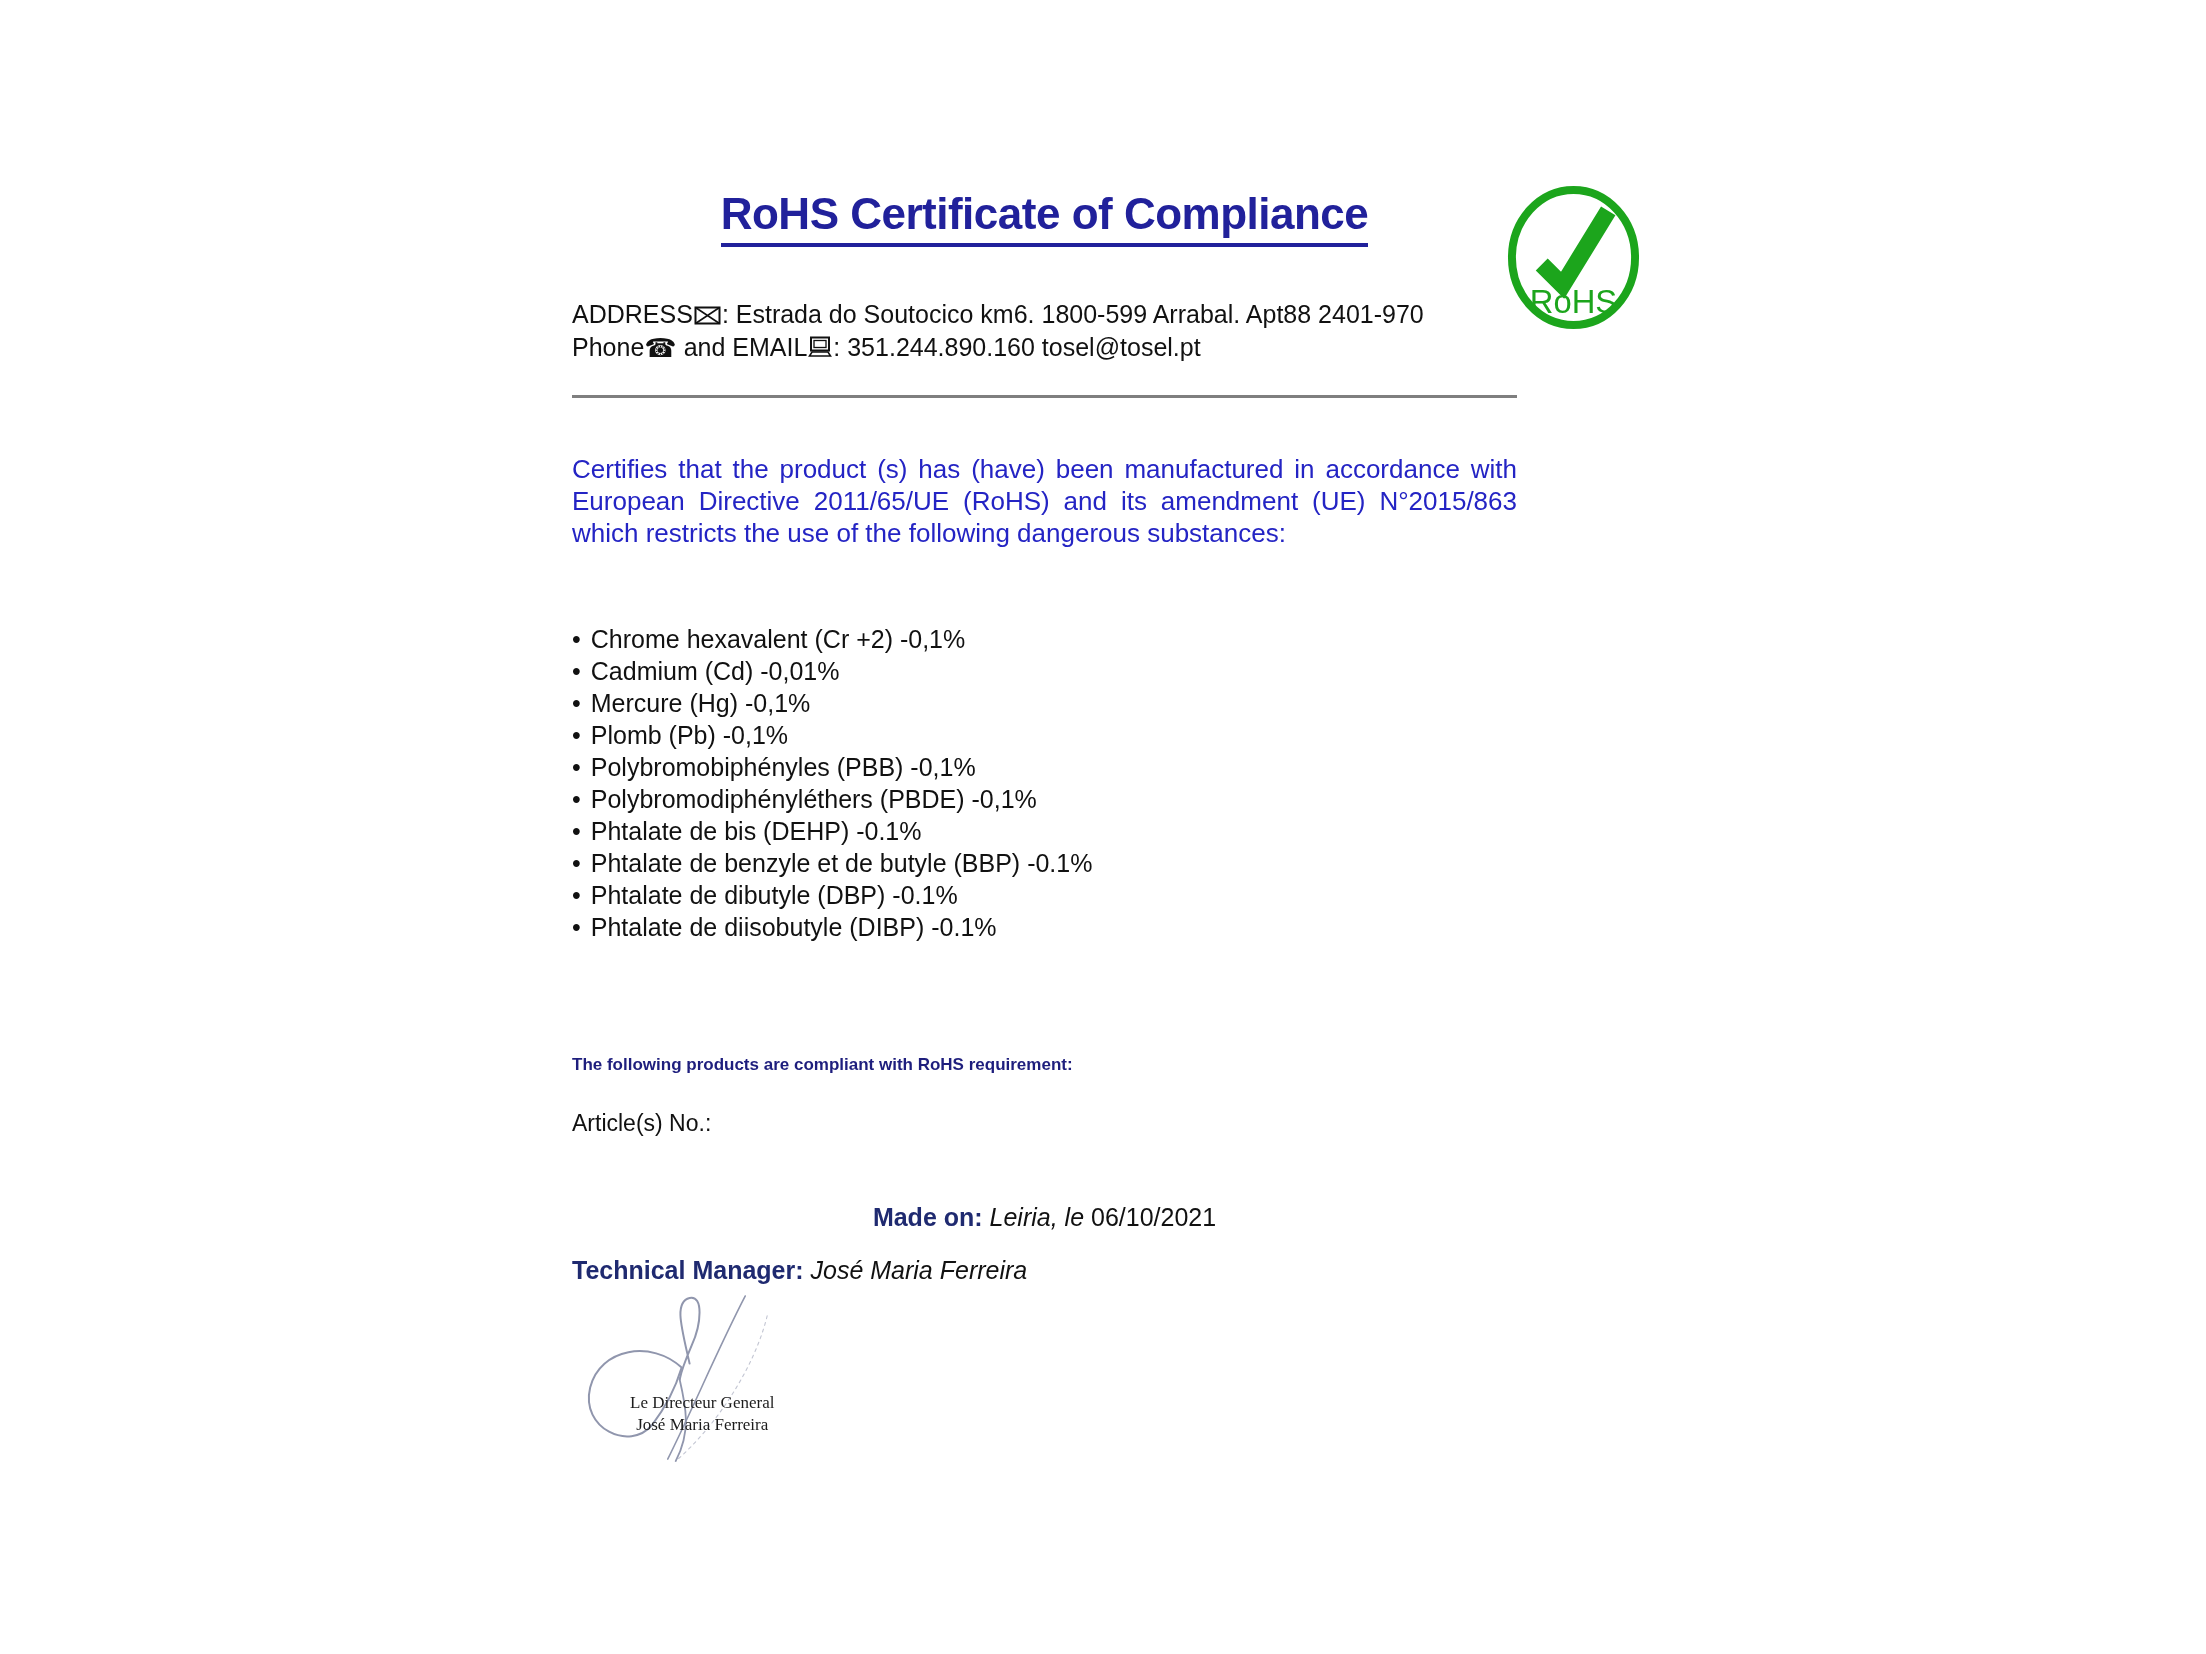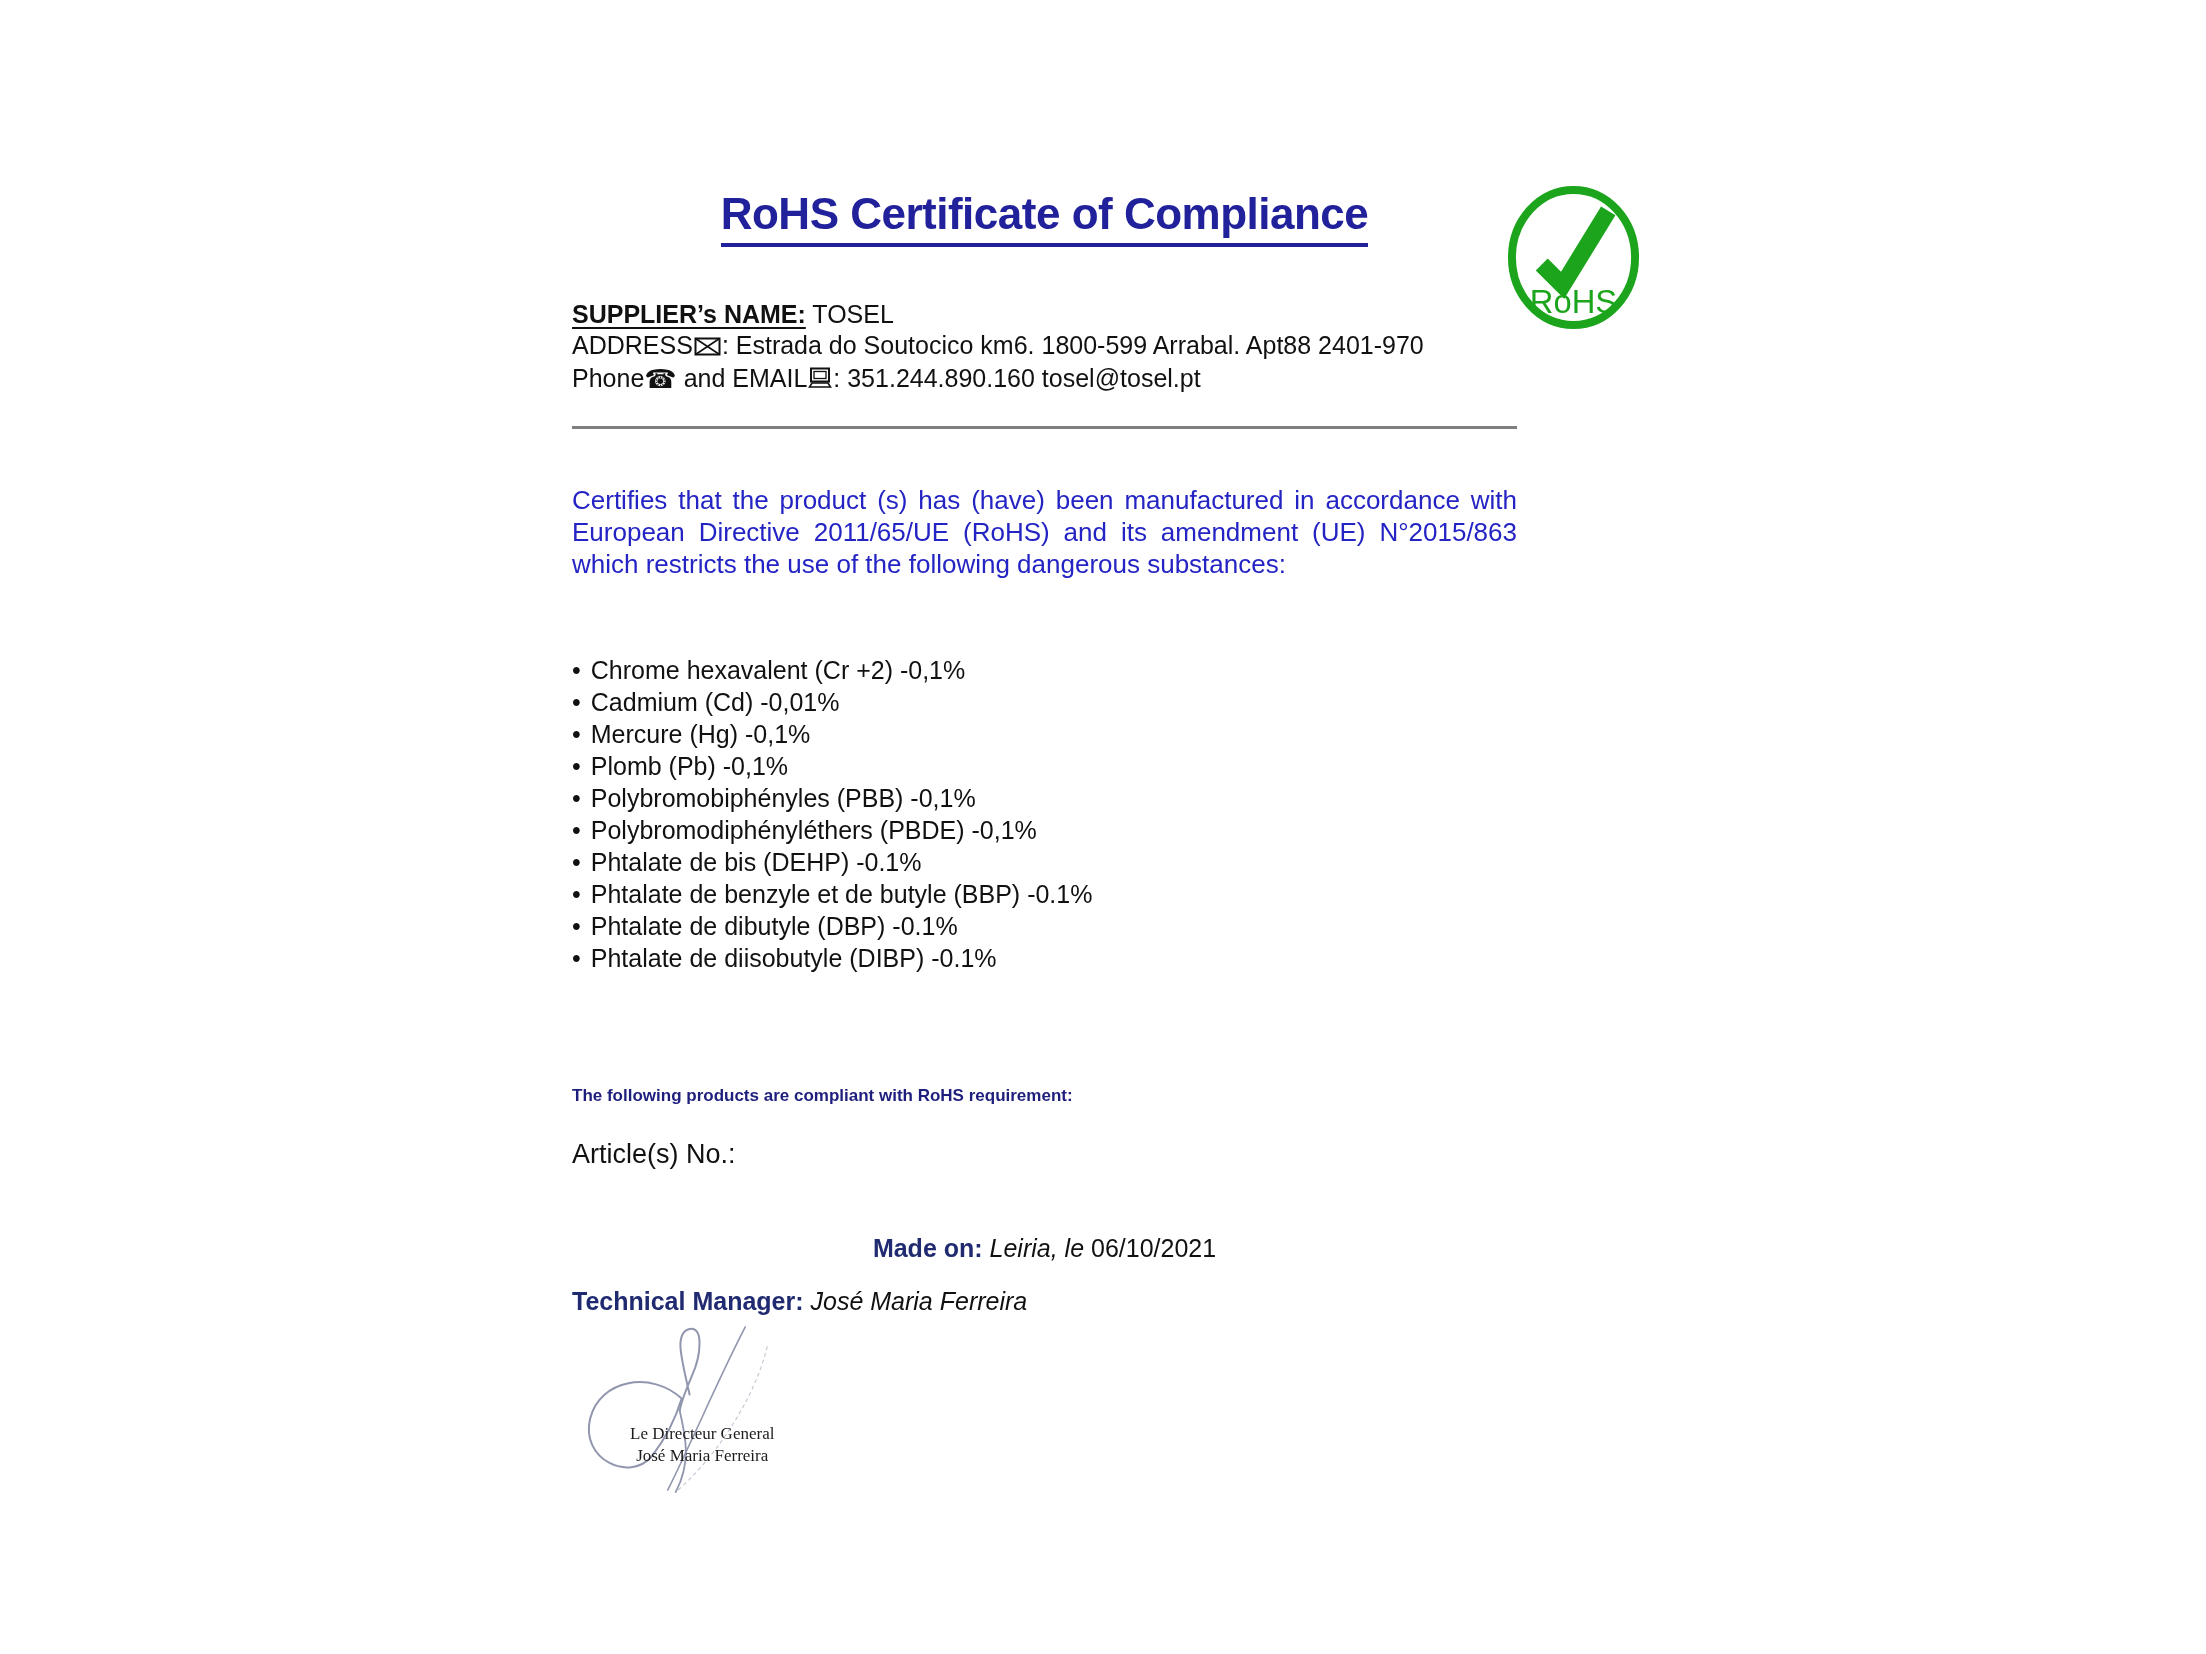--- a/index.html
+++ b/index.html
@@ -39,21 +39,21 @@
   .certifies {
     margin-top: 55px;
     font-size: 26px;
     line-height: 32px;
     color: #2424c4;
     text-align: justify;
   }
   .substances { margin-top: 74px; list-style: none; font-size: 25px; line-height: 32px; color: #111; }
   .substances li::before { content: "\2022"; margin-right: 10px; }
   .compliance { margin-top: 106px; font-size: 17px; line-height: 32px; color: #1e1e7d; font-weight: bold; }
-  .articles { margin-top: 26px; font-size: 27px; line-height: 32px; color: #111; }
+  .articles { margin-top: 26px; font-size: 23px; line-height: 32px; color: #111; }
   .made-on { margin-top: 62px; font-size: 25px; line-height: 32px; text-align: center; }
   .manager { margin-top: 21px; font-size: 25px; line-height: 32px; }
   .navy-label { font-weight: 700; color: #1f2a70; }
   .italic { font-style: italic; color: #111; }
   .plain { color: #111; }
   .signature { position: relative; margin-top: 8px; margin-left: 6px; width: 259px; height: 179px; }
   .sig-caption {
     position: absolute;
     left: 52px;
     top: 54px;
@@ -72,24 +72,20 @@
 
 <div class="page">
 
   <div class="content">
 
     <div class="title-row">
       <span class="doc-title">RoHS Certificate of Compliance</span>
     </div>
 
     <div class="supplier">
-      <div class="line">
-        <span class="name-label">SUPPLIER’s NAME:</span>
-        <span class="plain">TOSEL</span>
-      </div>
       <div class="line">
         <span class="plain">ADDRESS</span><span class="inline-ico"><svg width="27" height="19" viewBox="0 0 27 19">
               <rect x="1.5" y="1.5" width="24" height="16" fill="none" stroke="#111" stroke-width="2"></rect>
               <path d="M1.5,1.5 L25.5,17.5 M25.5,1.5 L1.5,17.5" fill="none" stroke="#111" stroke-width="1.6"></path>
             </svg></span><span class="plain">: Estrada do Soutocico km6. 1800-599 Arrabal. Apt88 2401-970</span>
       </div>
       <div class="line">
         <span class="plain">Phone</span><span class="phone-glyph">☎</span><span class="plain"> and EMAIL</span><span class="inline-ico"><svg width="24" height="22" viewBox="0 0 24 22">
               <rect x="3" y="1.5" width="18" height="13" fill="none" stroke="#111" stroke-width="2"></rect>
               <rect x="6" y="4.5" width="12" height="7" fill="none" stroke="#111" stroke-width="1.3"></rect>

